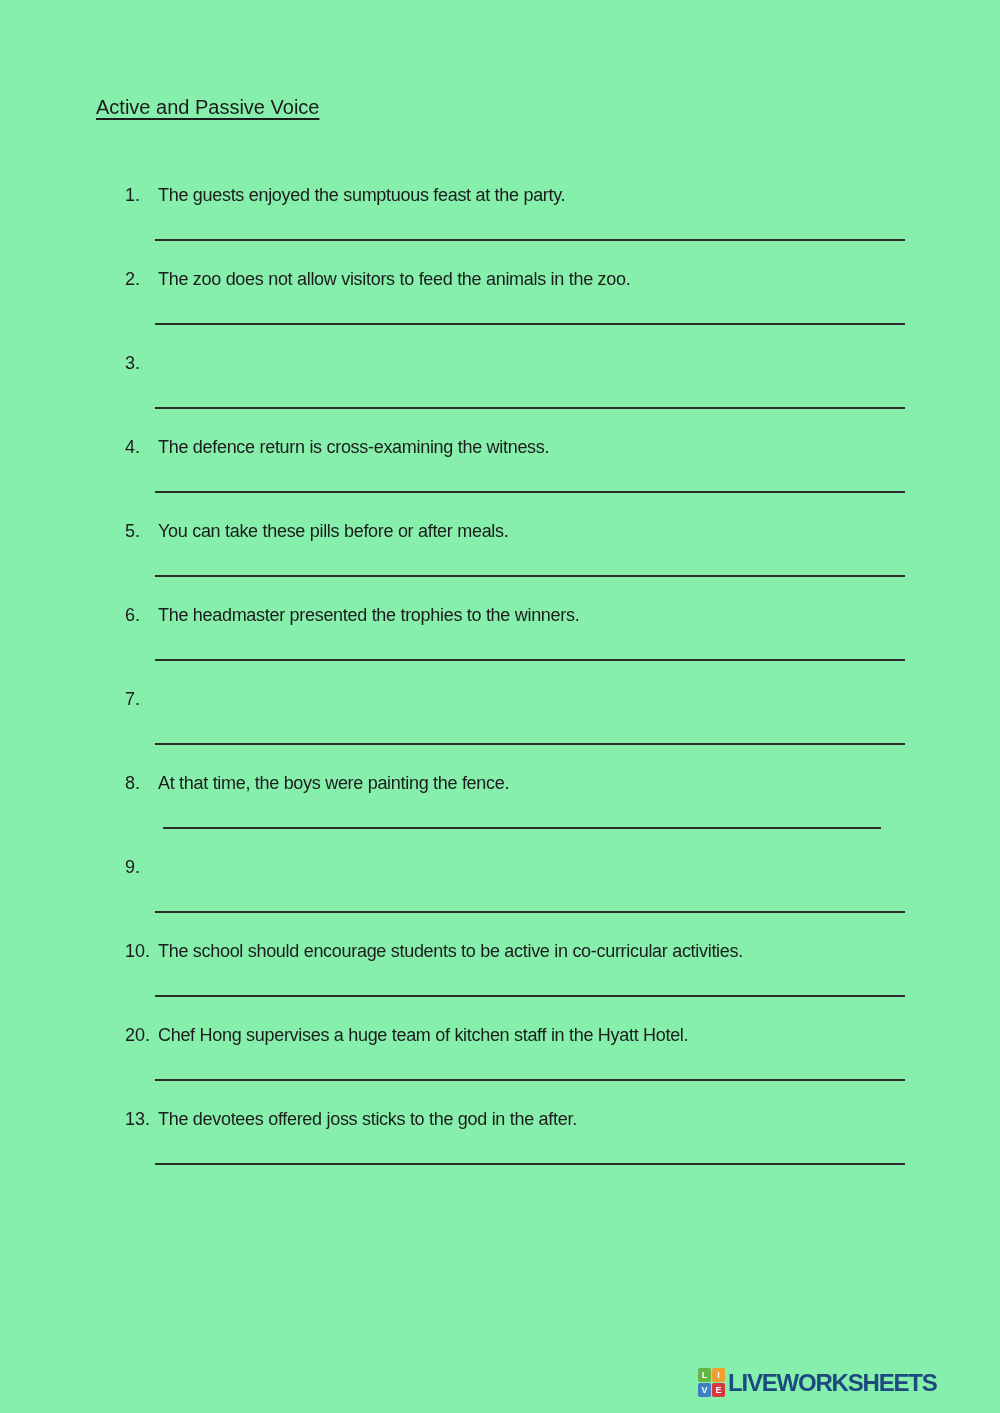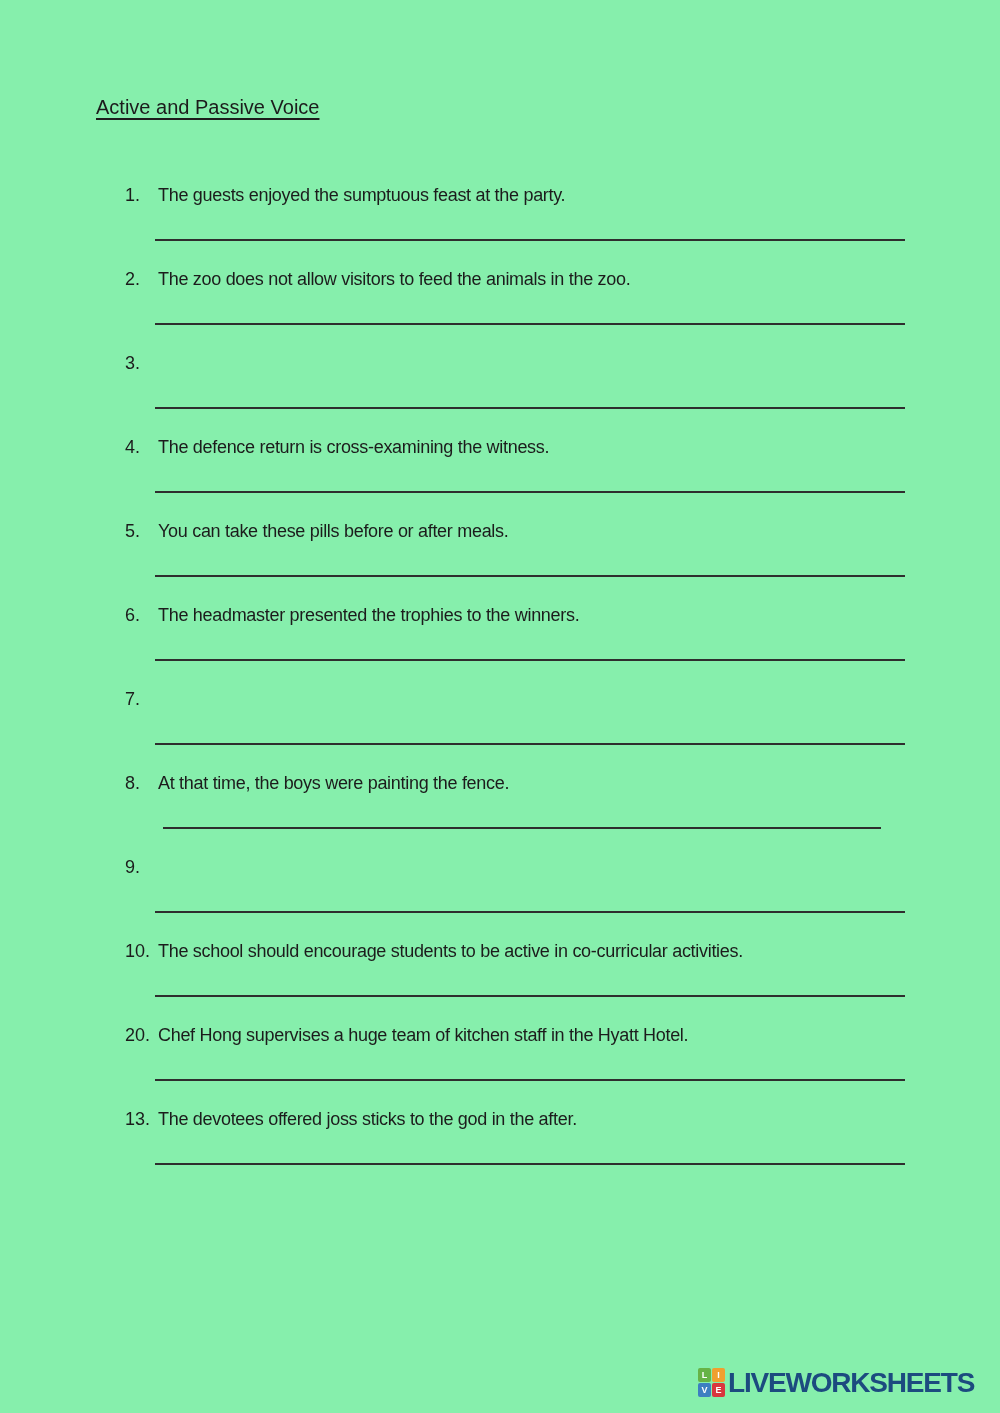--- a/index.html
+++ b/index.html
@@ -90,21 +90,21 @@
     display: flex;
     align-items: center;
     justify-content: center;
     color: #ffffff;
     font-size: 9px;
     font-weight: bold;
     border-radius: 2px;
     line-height: 1;
   }
   .logo-text {
-    font-size: 28px;
+    font-size: 24px;
     font-weight: bold;
     letter-spacing: -1.2px;
     line-height: 1;
   }
 </style>
 </head>
 <body>
 
 <div class="sheet">
 

